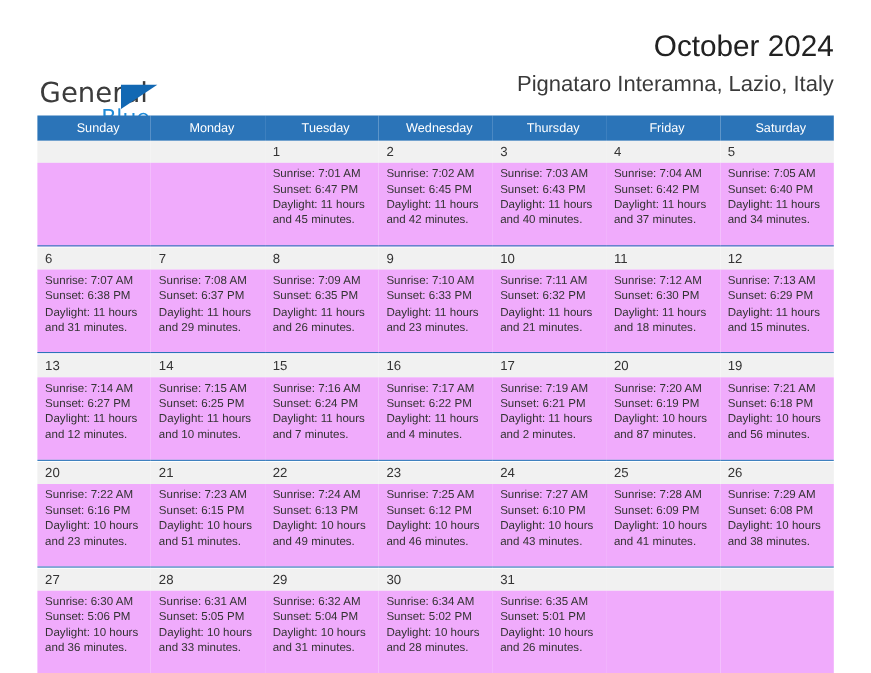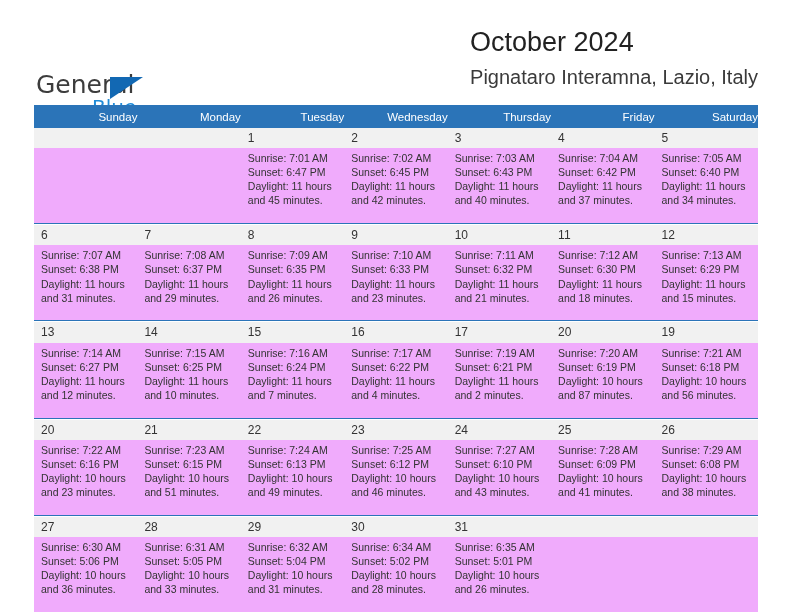--- a/index.html
+++ b/index.html
@@ -64,20 +64,21 @@
     font-size: 20px;
     color: #1e8bd8;
     font-family: "DejaVu Sans", sans-serif;
     font-weight: 400;
     line-height: 1;
   }
   .title-block {
     position: absolute;
     right: 0;
     top: 0;
+    text-align: right;
   }
   .cal-title {
     font-size: 27px;
     color: #222222;
     font-weight: 400;
     line-height: 1.2;
     white-space: nowrap;
   }
   .cal-subtitle {
     margin-top: 8px;
@@ -94,21 +95,21 @@
     top: 105px;
     width: 724px;
     border-collapse: collapse;
     table-layout: fixed;
   }
   .calendar th {
     background: #2b74b8;
     color: #ffffff;
     font-size: 11.5px;
     font-weight: normal;
-    text-align: right;
+    text-align: center;
     padding: 5px 0 5px 7px;
     height: 13px;
     vertical-align: middle;
   }
   .calendar col { width: 103.4px; }
 
   .daynum-row td {
     background: #f1f1f1;
     font-size: 12px;
     color: #333333;

